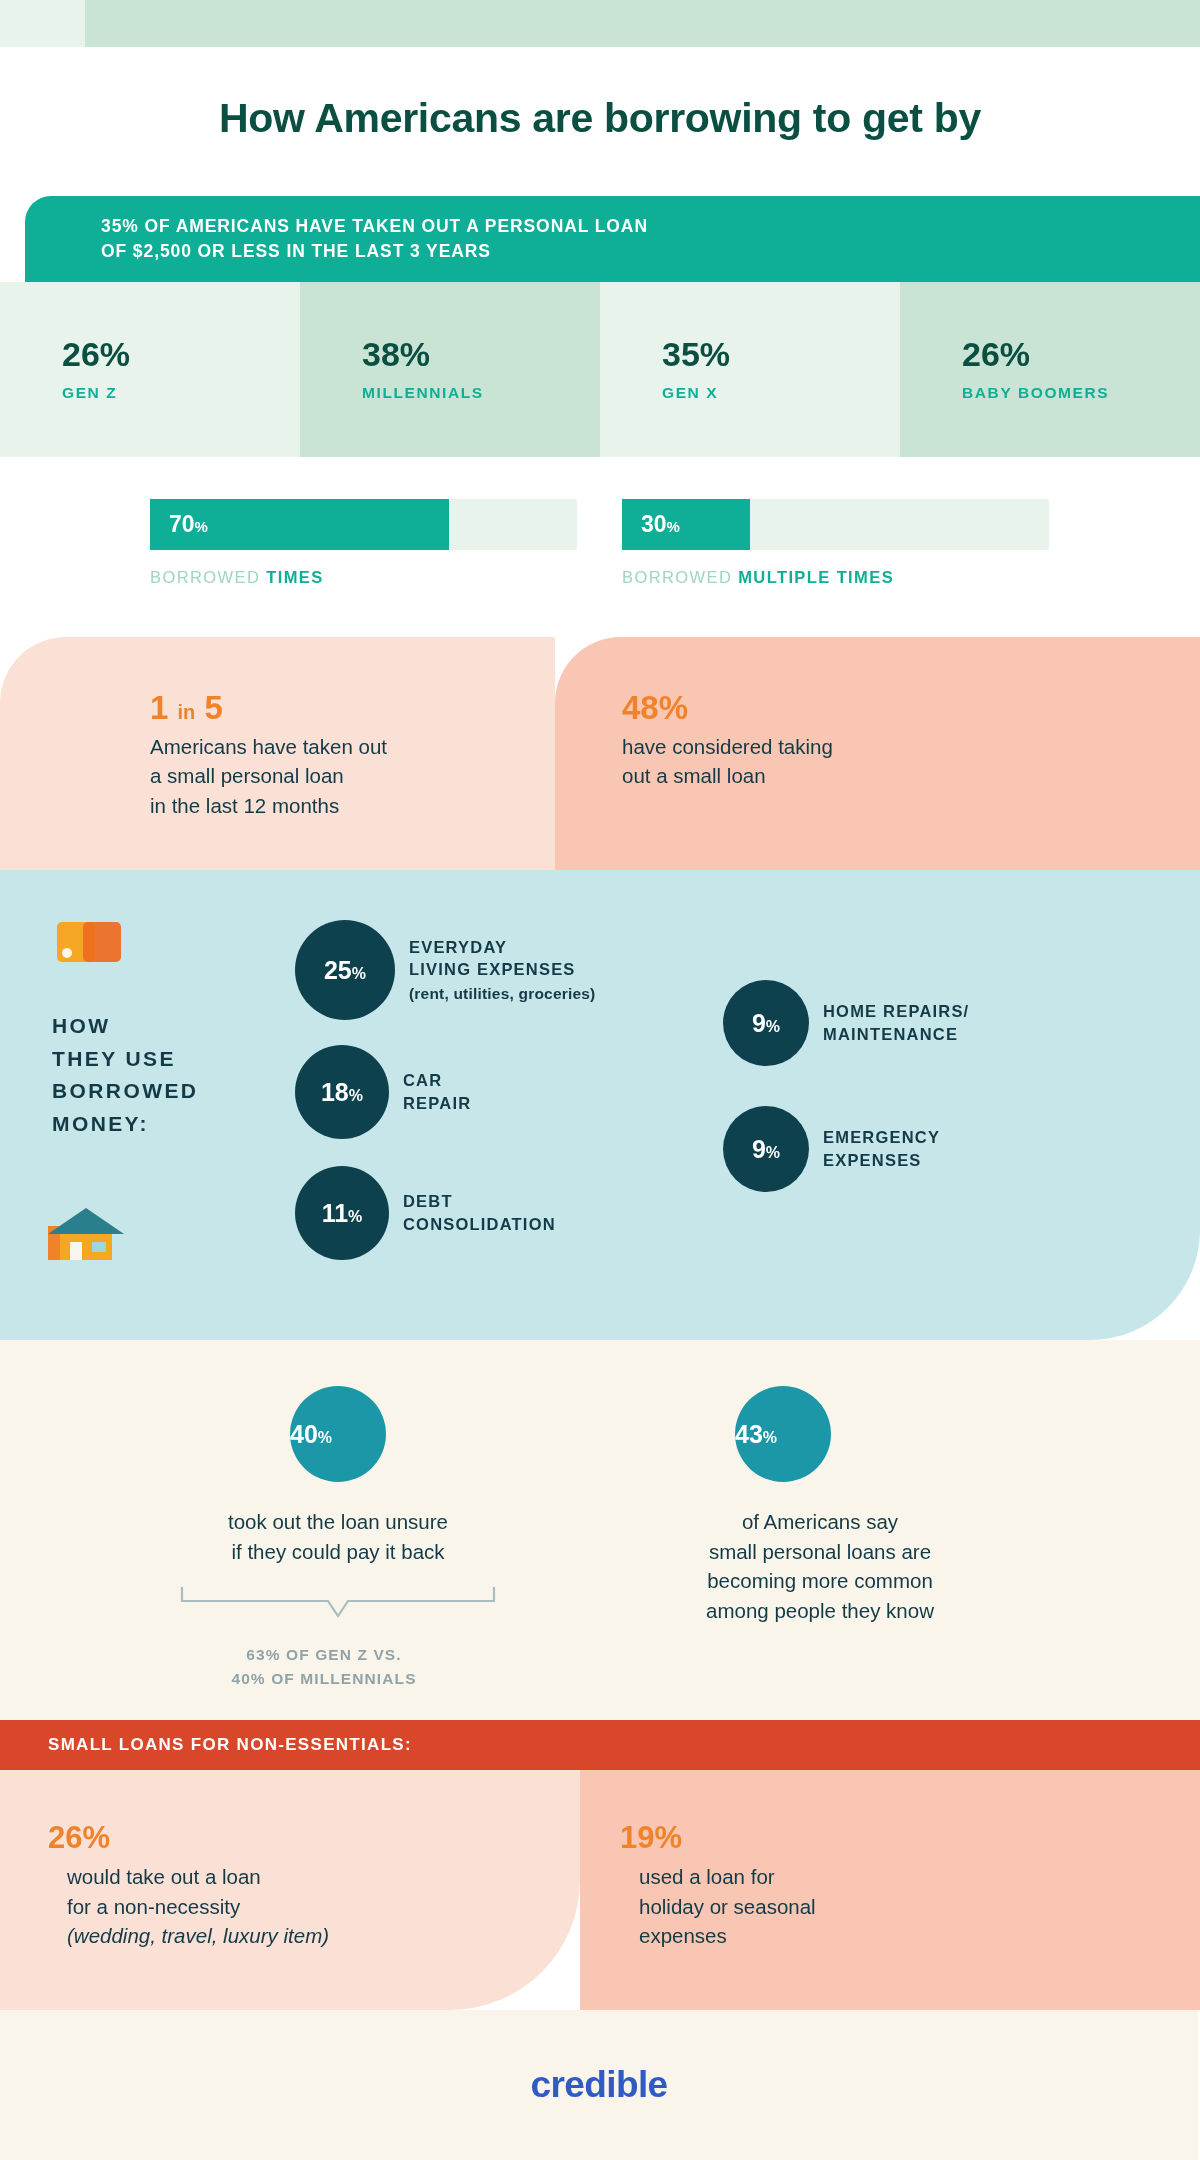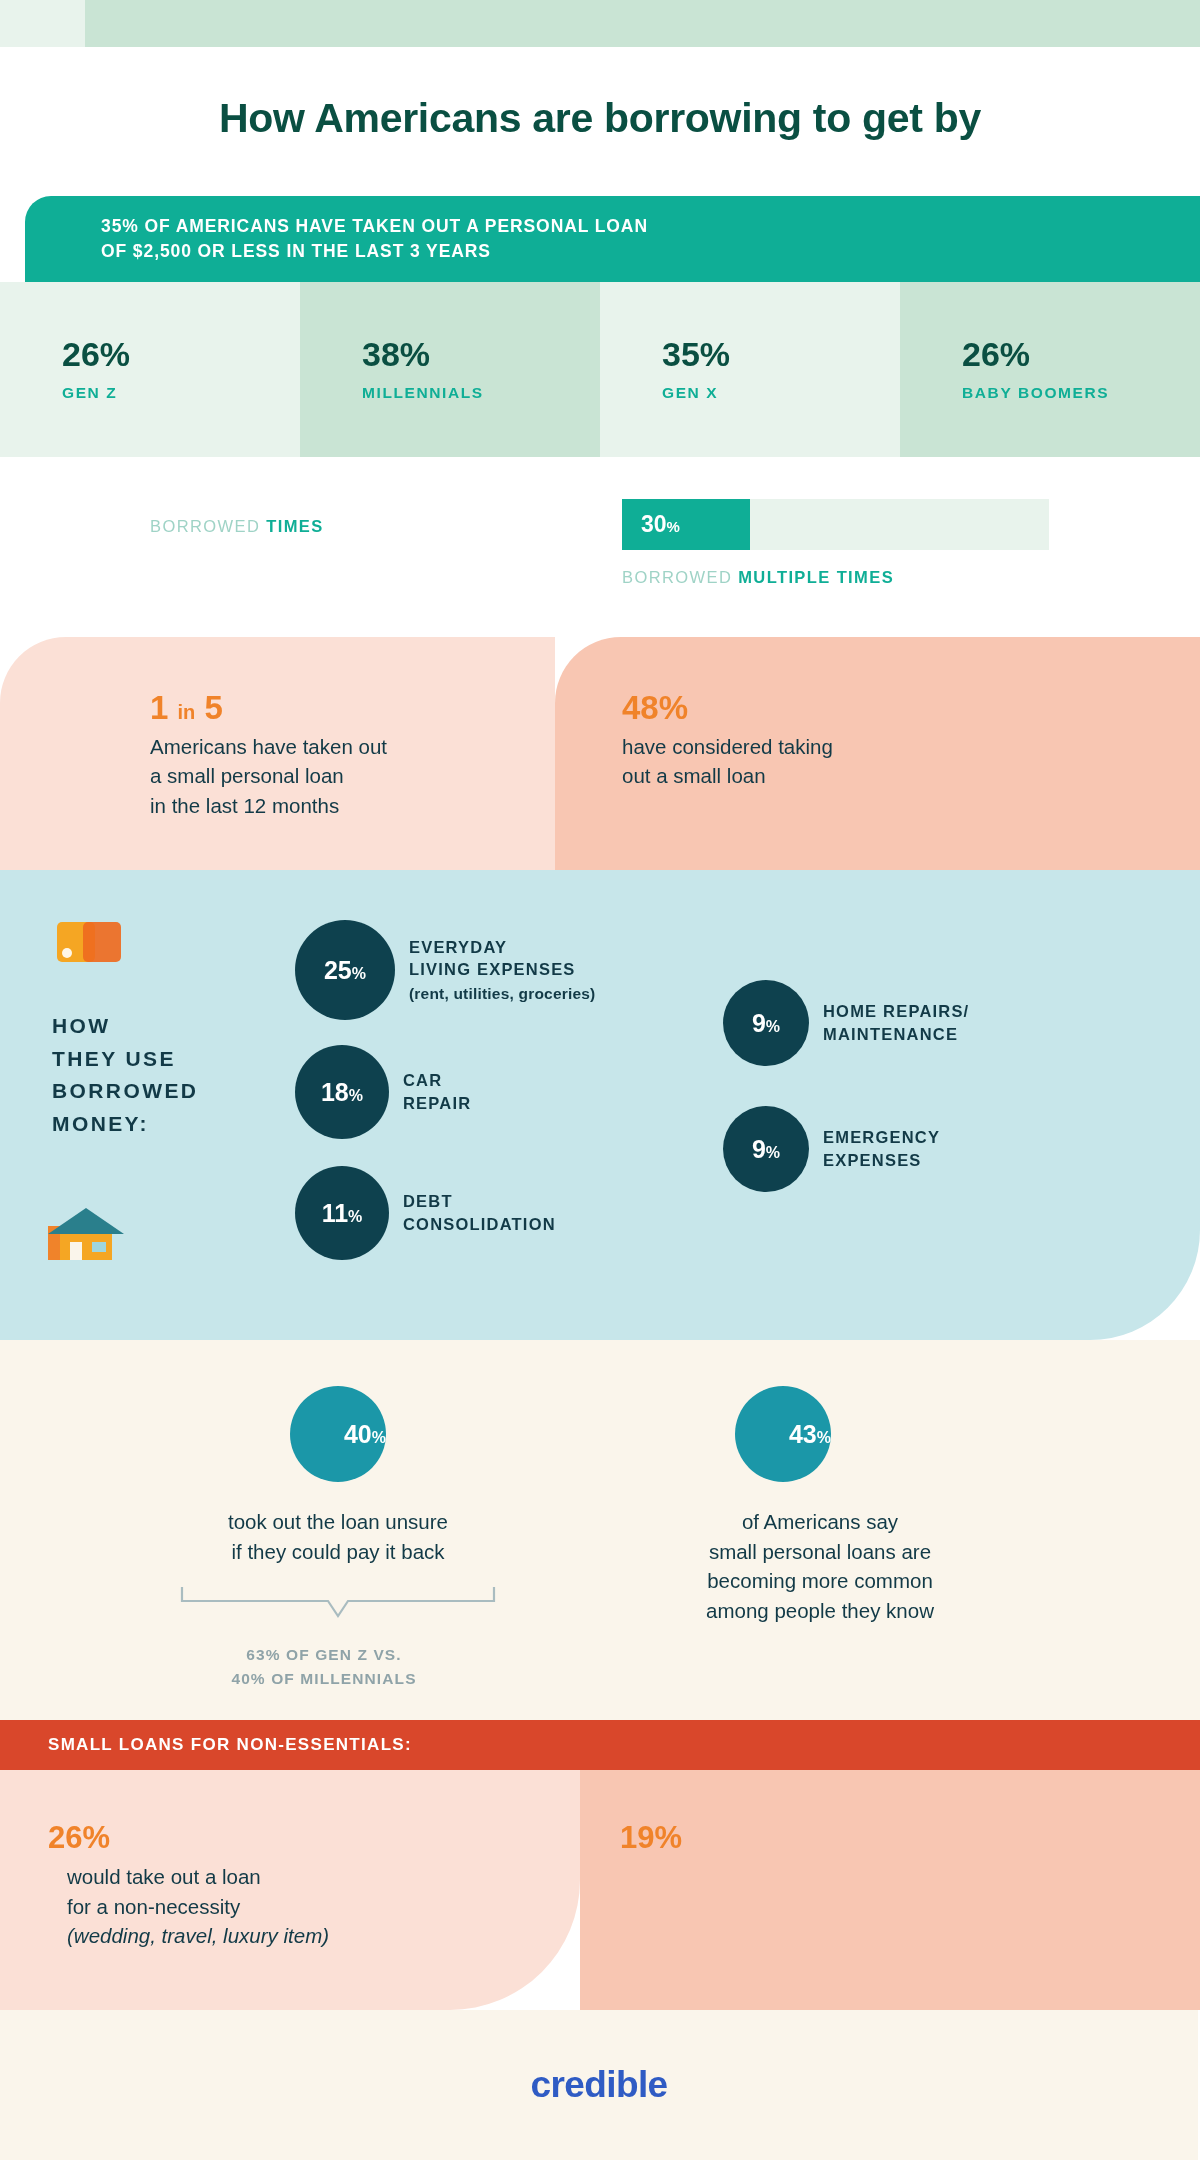--- a/index.html
+++ b/index.html
@@ -216,21 +216,21 @@
   .c86{ width:86px; height:86px; }
 
   
   .cream-sec{
     position:absolute; left:0; top:1340px; width:1200px; height:380px;
     background:var(--cream);
   }
   .tcircle{
     position:absolute; width:96px; height:96px; border-radius:50%;
     background:var(--circle-teal);
-    display:flex; align-items:center; justify-content:flex-end;
+    display:flex; align-items:center; justify-content:flex-start;
     color:#fff;
   }
   .tcircle .n{ font-size:25px; font-weight:700; line-height:1; }
   .tcircle .n .pc{ font-size:16px; }
   .t40{ left:290px; top:46px; }
   .t43{ left:735px; top:46px; }
 
   .stmt{
     position:absolute; text-align:center;
     font-size:20.5px; color:var(--navy); line-height:1.45; font-weight:400;
@@ -323,20 +323,25 @@
       <div class="gen-label">GEN X</div>
     </div>
     <div class="gen-cell alt">
       <div class="gen-pct">26%</div>
       <div class="gen-label">BABY BOOMERS</div>
     </div>
   </div>
 
   <div class="bars-area">
     <div class="bar-group g1">
+      <div class="bar-track">
+        <div class="bar-fill f70">
+          <span class="bar-val"><span>70</span><span class="pc">%</span></span>
+        </div>
+      </div>
       <div class="bar-cap">
         <span>BORROWED </span><b>TIMES</b>
       </div>
     </div>
 
     <div class="bar-group g2">
       <div class="bar-track">
         <div class="bar-fill f30">
           <span class="bar-val"><span>30</span><span class="pc">%</span></span>
         </div>
@@ -470,20 +475,25 @@
       <div class="ne-pct">26%</div>
       <div class="ne-copy">
         <div>would take out a loan</div>
         <div>for a non-necessity</div>
         <i>(wedding, travel, luxury item)</i>
       </div>
     </div>
 
     <div class="ne-body n2">
       <div class="ne-pct">19%</div>
+      <div class="ne-copy">
+        <div>used a loan for</div>
+        <div>holiday or seasonal</div>
+        <div>expenses</div>
+      </div>
     </div>
   </div>
 
   <div class="footer">
     <div class="credible">credible</div>
   </div>
 
 </div>
 
 </body></html>

